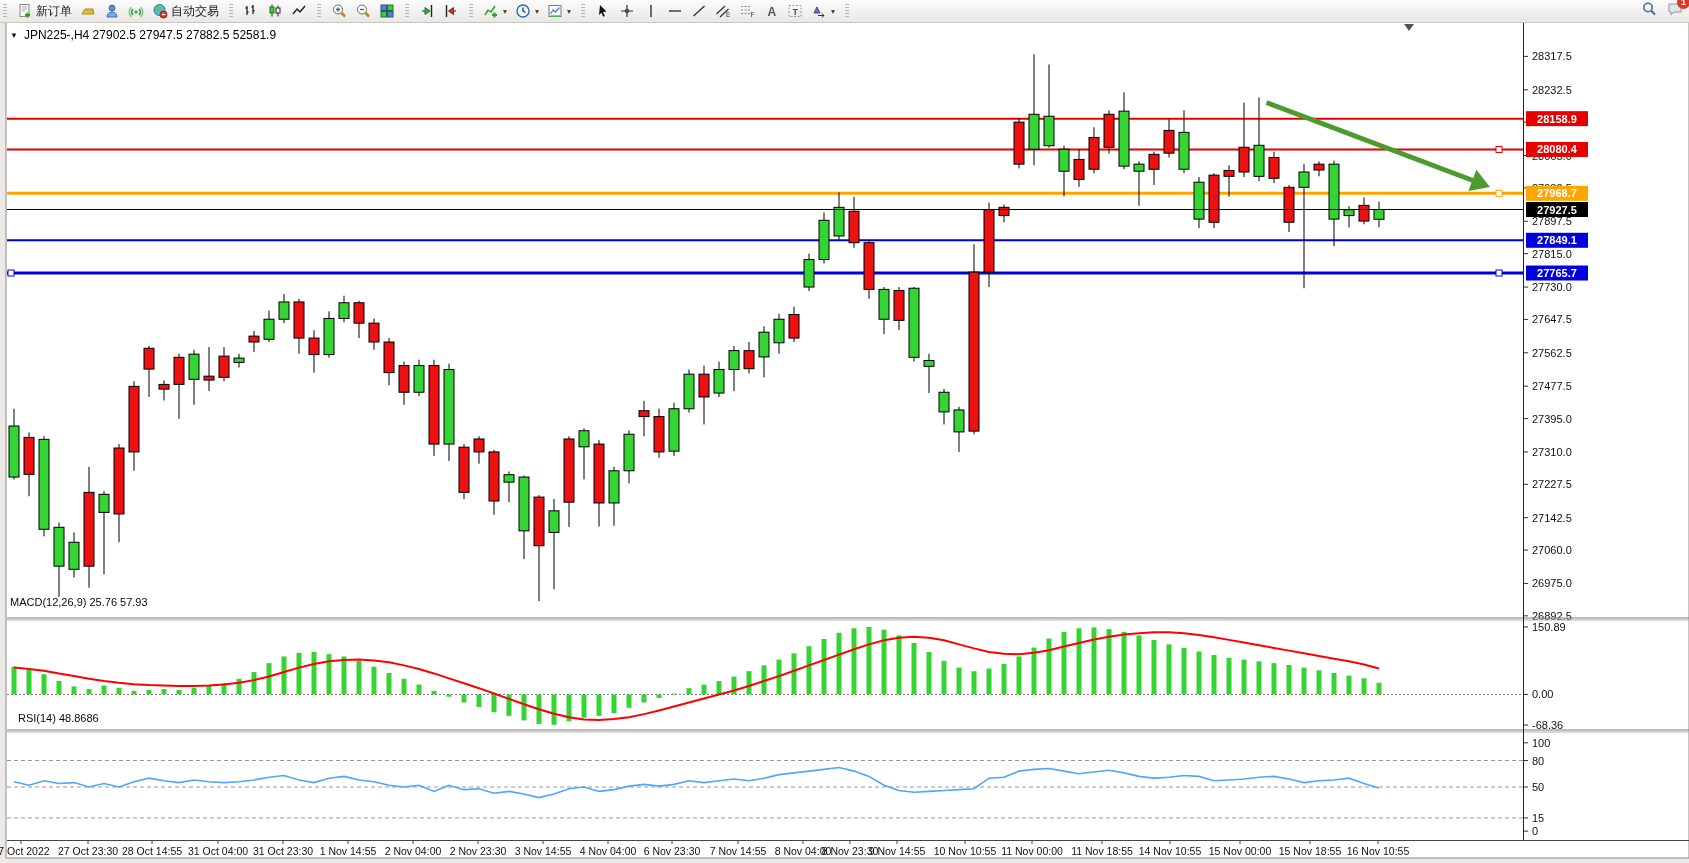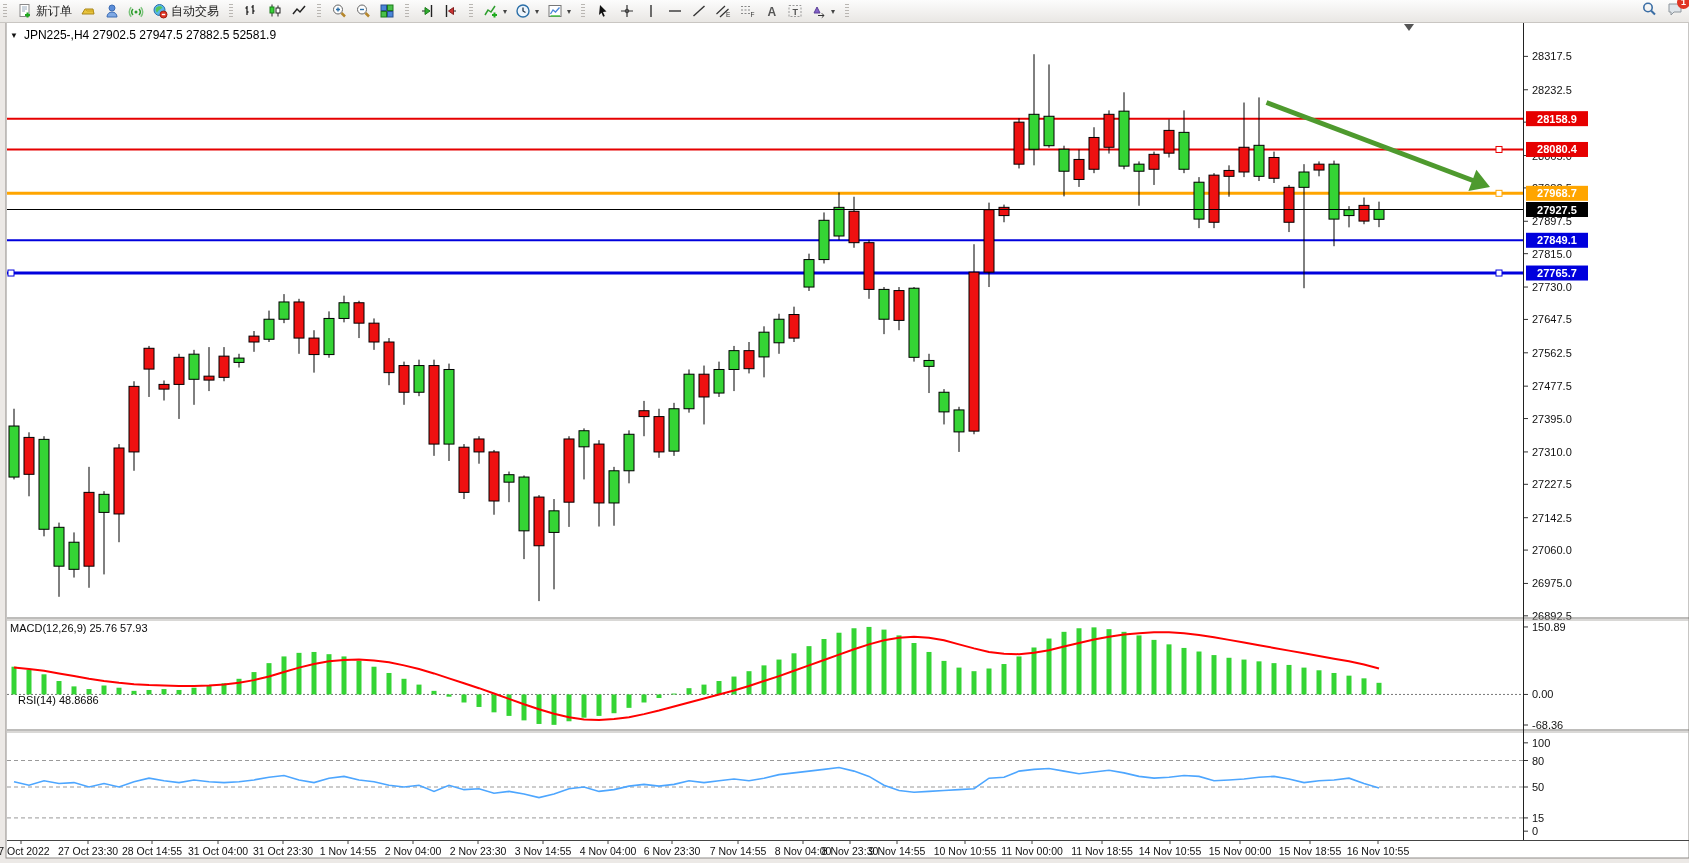--- a/index.html
+++ b/index.html
@@ -23,22 +23,22 @@
   #tb-right{position:absolute;right:6px;top:0;height:22px;display:flex;align-items:center;gap:10px;}
   .badge{position:absolute;right:-7px;top:-5px;background:#e03423;color:#fff;font-size:9px;
      font-weight:bold;border-radius:7px;min-width:13px;height:13px;line-height:13px;text-align:center;}
   
   #chartwin{position:absolute;left:0;top:22px;width:1689px;height:841px;background:#ece9e6;}
   #chart-svg{position:absolute;left:0;top:0;}
   #symbol-line{position:absolute;left:10px;top:6px;font-size:12px;color:#000;display:flex;
      align-items:center;gap:6px;z-index:3;}
   #symbol-line .tri{font-size:8px;color:#111;}
   .pane-label{position:absolute;left:10px;font-size:11px;color:#0a0a0a;z-index:3;}
-  #macd-label{top:600px;text-align:right;}
-  #rsi-label{top:672px;padding-left:8px;}
+  #macd-label{top:574px;text-align:right;}
+  #rsi-label{top:690px;padding-left:8px;}
 </style>
 </head>
 <body>
 
 <div id="toolbar">
     <div class="grip"></div>
     <div class="tb-group">
       <div class="tb-btn">
         <svg width="16" height="16" viewBox="0 0 16 16">
           <rect x="3" y="1.5" width="9" height="12" fill="#fff" stroke="#8a8a8a"></rect>

